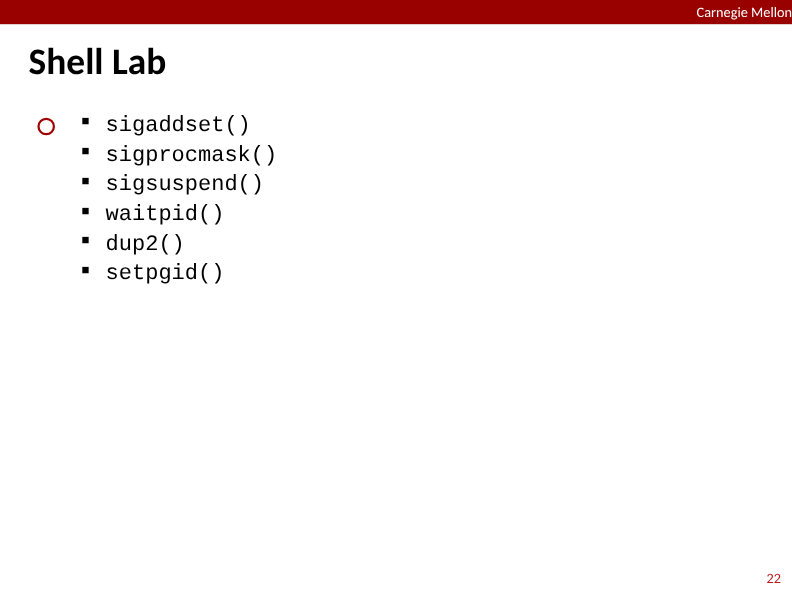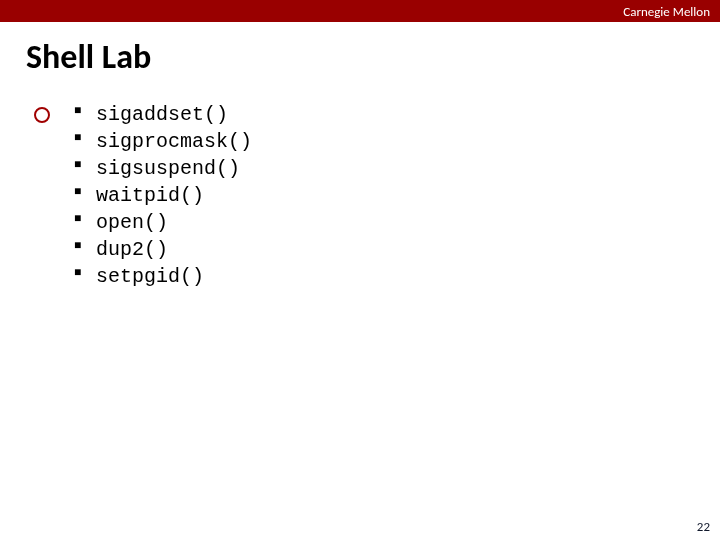--- a/index.html
+++ b/index.html
@@ -1,54 +1,53 @@
 <!DOCTYPE html>
 <html><head>
 <meta charset="utf-8">
 <style>
   * { margin: 0; padding: 0; box-sizing: border-box; }
   html, body { width: 720px; height: 540px; font-family: Calibri, Arial, sans-serif; background: #fff; color: #000; }
   .slide { position: relative; width: 720px; height: 540px; }
-  .banner { background: #990000; height: 22px; display: flex; justify-content: flex-end; align-items: center; padding-right: 10px; }
+  .banner { background: #990000; height: 22px; display: flex; justify-content: flex-end; align-items: center; }
   .banner-text { color: #fff; font-size: 13px; }
   .title { font-size: 34px; font-weight: bold; margin: 14px 0 24px 26px; }
   .content { margin-left: 28px; }
   ul.top { list-style: none; }
   ul.top > li { position: relative; padding-left: 34px; margin-bottom: 26px; font-size: 22px; line-height: 1.25; }
   ul.top > li::before {
     content: ""; position: absolute; left: 6px; top: 6px;
     width: 12px; height: 12px; border: 2.5px solid #a00000; border-radius: 50%;
   }
   .bold { font-weight: bold; }
   ul.sub { list-style: none; margin-top: 8px; margin-left: 8px; }
   ul.sub > li { position: relative; padding-left: 26px; font-size: 20px; line-height: 1.35;
     font-family: "Courier New", Courier, monospace; }
   ul.sub > li::before {
     content: "■"; position: absolute; left: 4px; top: 1px; font-size: 12px; color: #000;
     font-family: Arial, sans-serif;
   }
-  .pagenum { position: absolute; right: 10px; bottom: 6px; font-size: 13px; color: #0f172a; }
+  .pagenum { position: absolute; right: 10px; bottom: 6px; font-size: 13px; color: #b91c1c; }
 </style>
 </head>
 <body>
 
 <div class="slide">
   <div class="banner">
     <span class="banner-text">Carnegie Mellon</span>
   </div>
   <h1 class="title">Shell Lab</h1>
   <div class="content">
     <ul class="top">
       <li>
         <ul class="sub">
           <li>sigaddset()</li>
           <li>sigprocmask()</li>
           <li>sigsuspend()</li>
           <li>waitpid()</li>
-          <li>open()</li>
           <li>dup2()</li>
           <li>setpgid()</li>
         </ul>
       </li>
     </ul>
   </div>
   <div class="pagenum">22</div>
 </div>
 
 </body></html>

